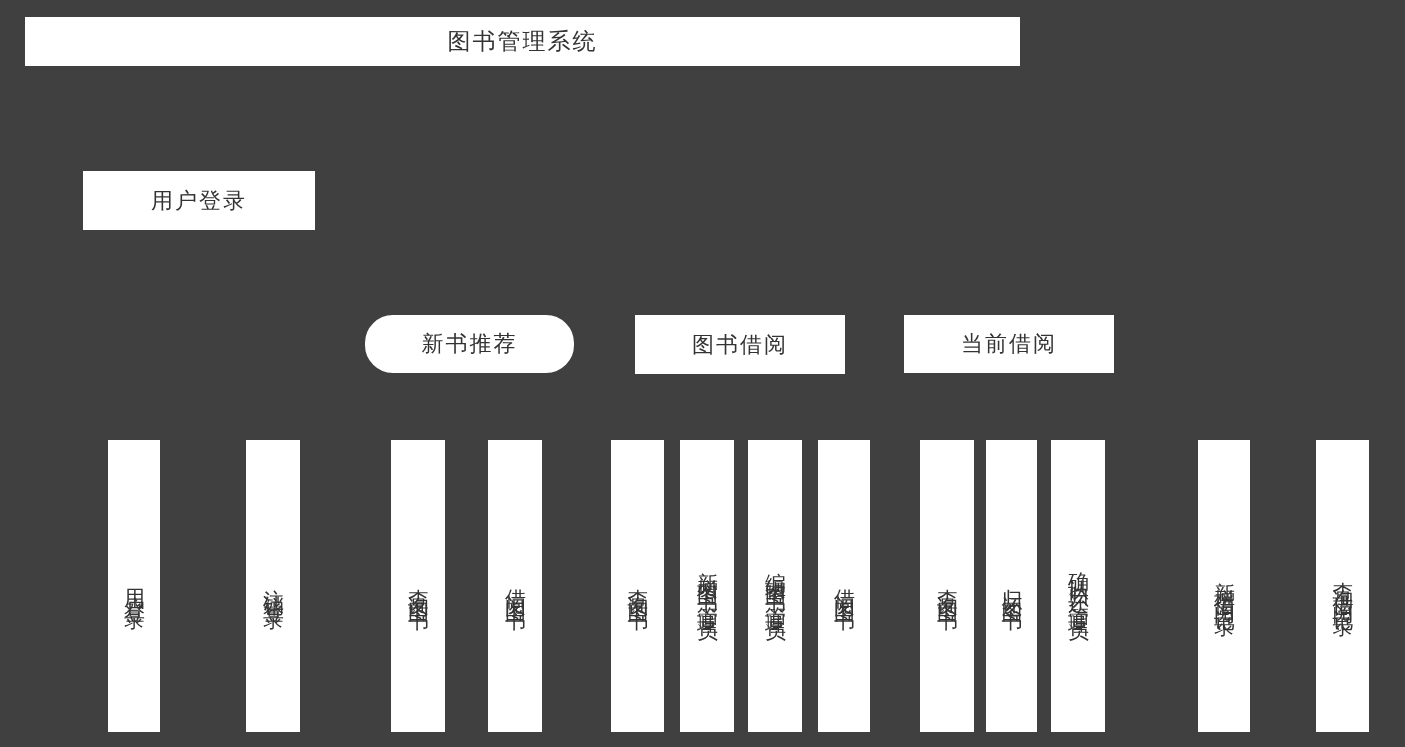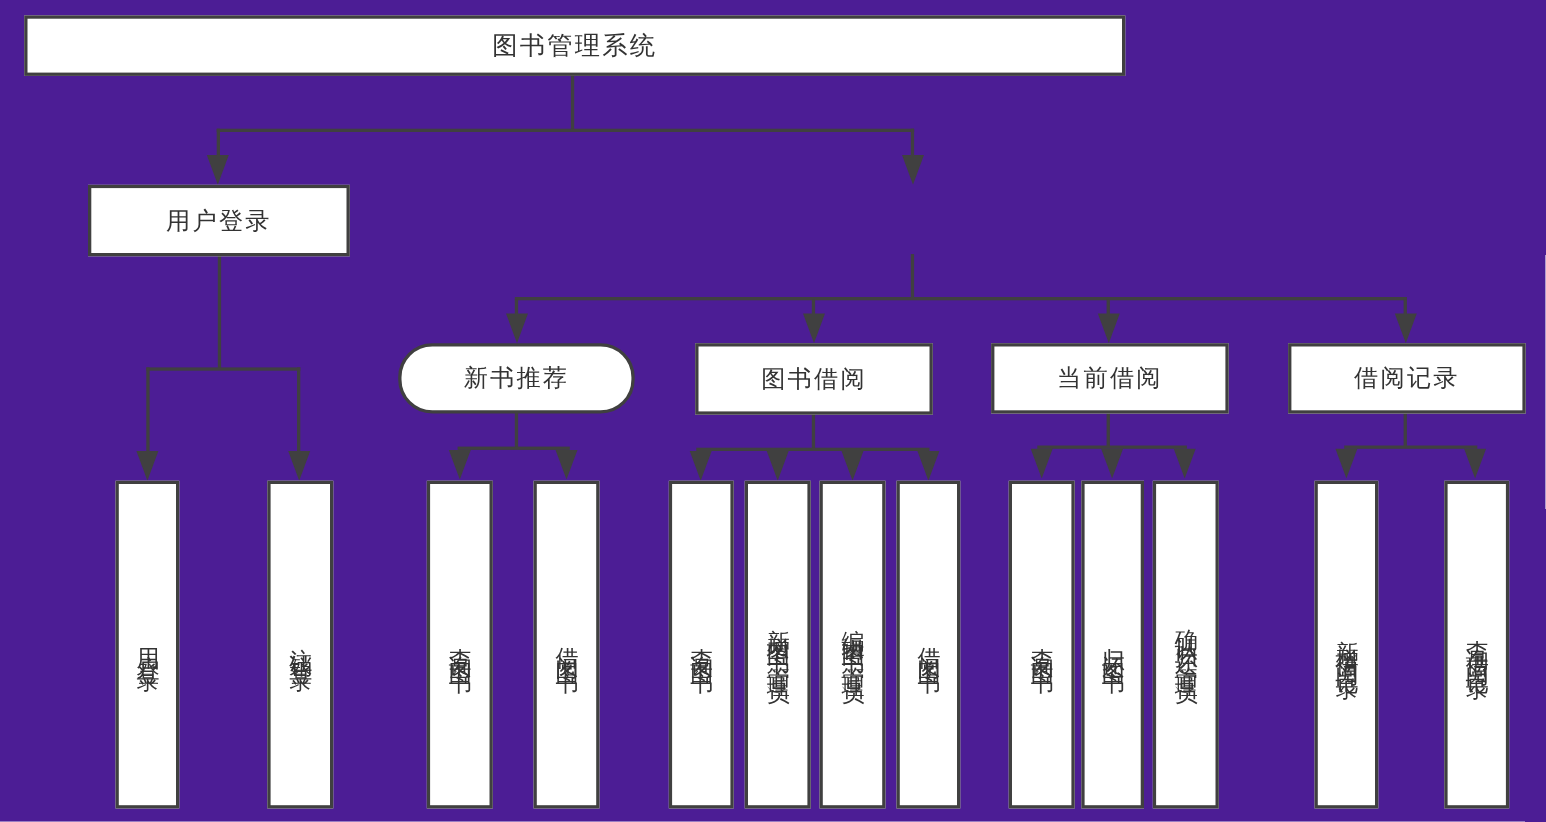--- a/index.html
+++ b/index.html
@@ -1,17 +1,17 @@
 <!DOCTYPE html>
 <html><head>
 <meta charset="utf-8">
 <style>
   html,body{margin:0;padding:0;background:#ffffff;}
   .canvas{
-    position:relative;width:1405px;height:747px;background:#4c1d95;overflow:hidden;
+    position:relative;width:1405px;height:747px;background:#404040;overflow:hidden;
     font-family:"DejaVu Sans",sans-serif;color:#333333;
   }
   .box{
     position:absolute;background:#ffffff;border:3px solid #404040;box-sizing:border-box;
     display:flex;align-items:center;justify-content:center;text-align:center;
   }
   .hlabel{font-size:22px;letter-spacing:2px;white-space:nowrap;}
   .rootlabel{font-size:23px;letter-spacing:2px;white-space:nowrap;}
   .vbox{
     writing-mode:vertical-rl;text-orientation:mixed;
@@ -95,23 +95,20 @@
   </div>
 
   <div class="box" style="left:632px;top:312px;width:216px;height:65px;">
     <span class="hlabel">图书借阅</span>
   </div>
 
   <div class="box" style="left:901px;top:312px;width:216px;height:64px;">
     <span class="hlabel">当前借阅</span>
   </div>
 
-  <div class="box" style="left:1171px;top:312px;width:216px;height:64px;">
-    <span class="hlabel">借阅记录</span>
-  </div>
 
   <div class="box" style="left:105px;top:437px;width:58px;height:298px;">
     <span class="vbox">用户登录</span>
   </div>
   <div class="box" style="left:243px;top:437px;width:60px;height:298px;">
     <span class="vbox">注销登录</span>
   </div>
 
   <div class="box" style="left:388px;top:437px;width:60px;height:298px;">
     <span class="vbox">查询图书</span>

